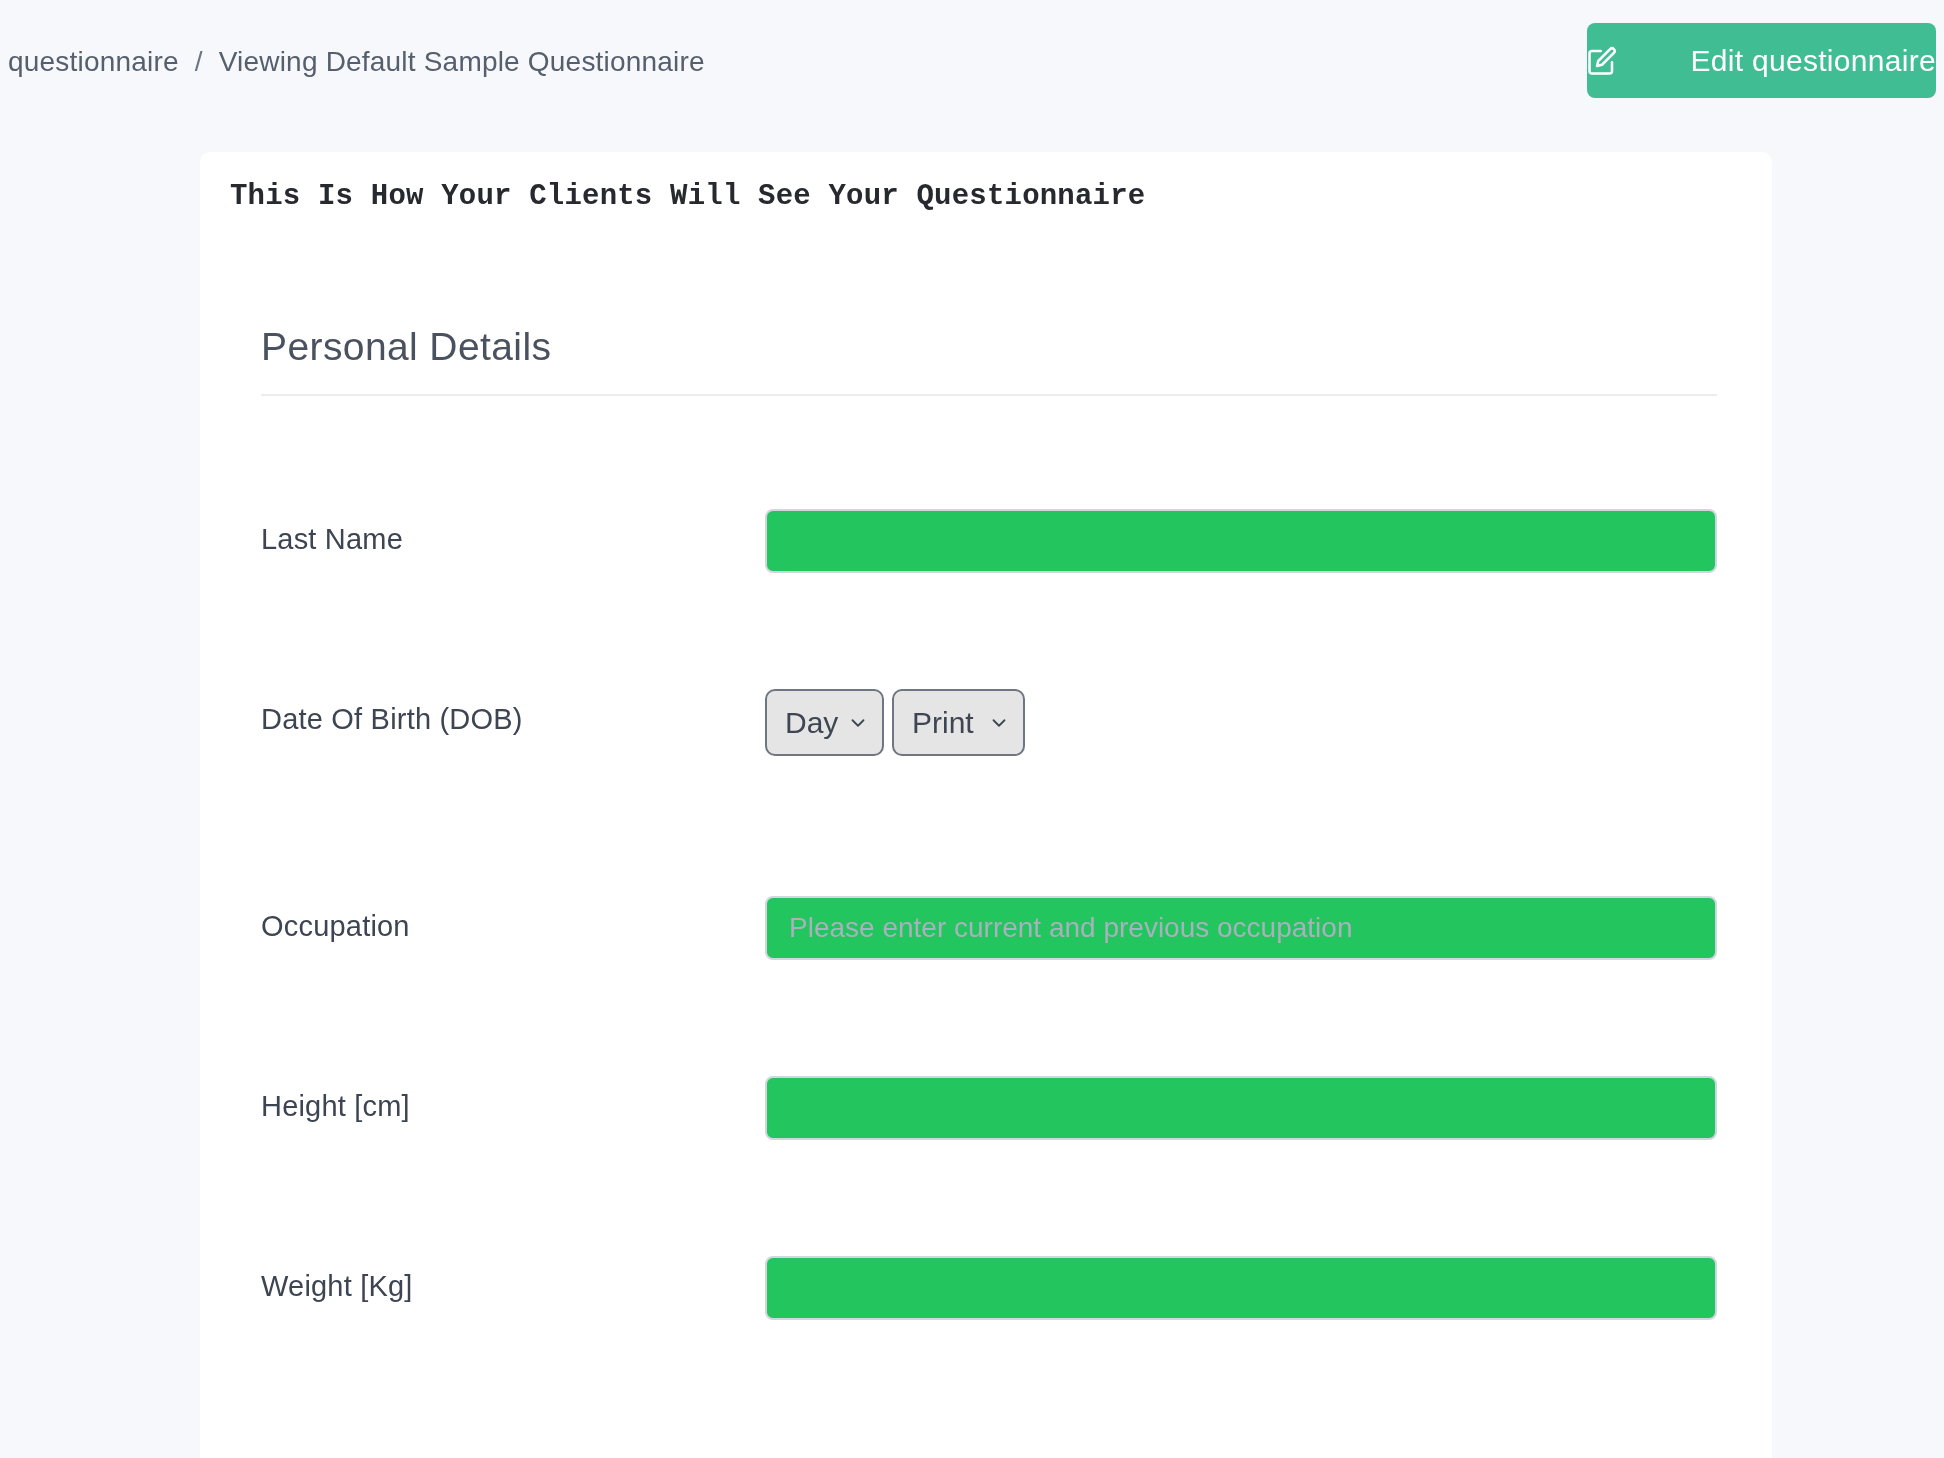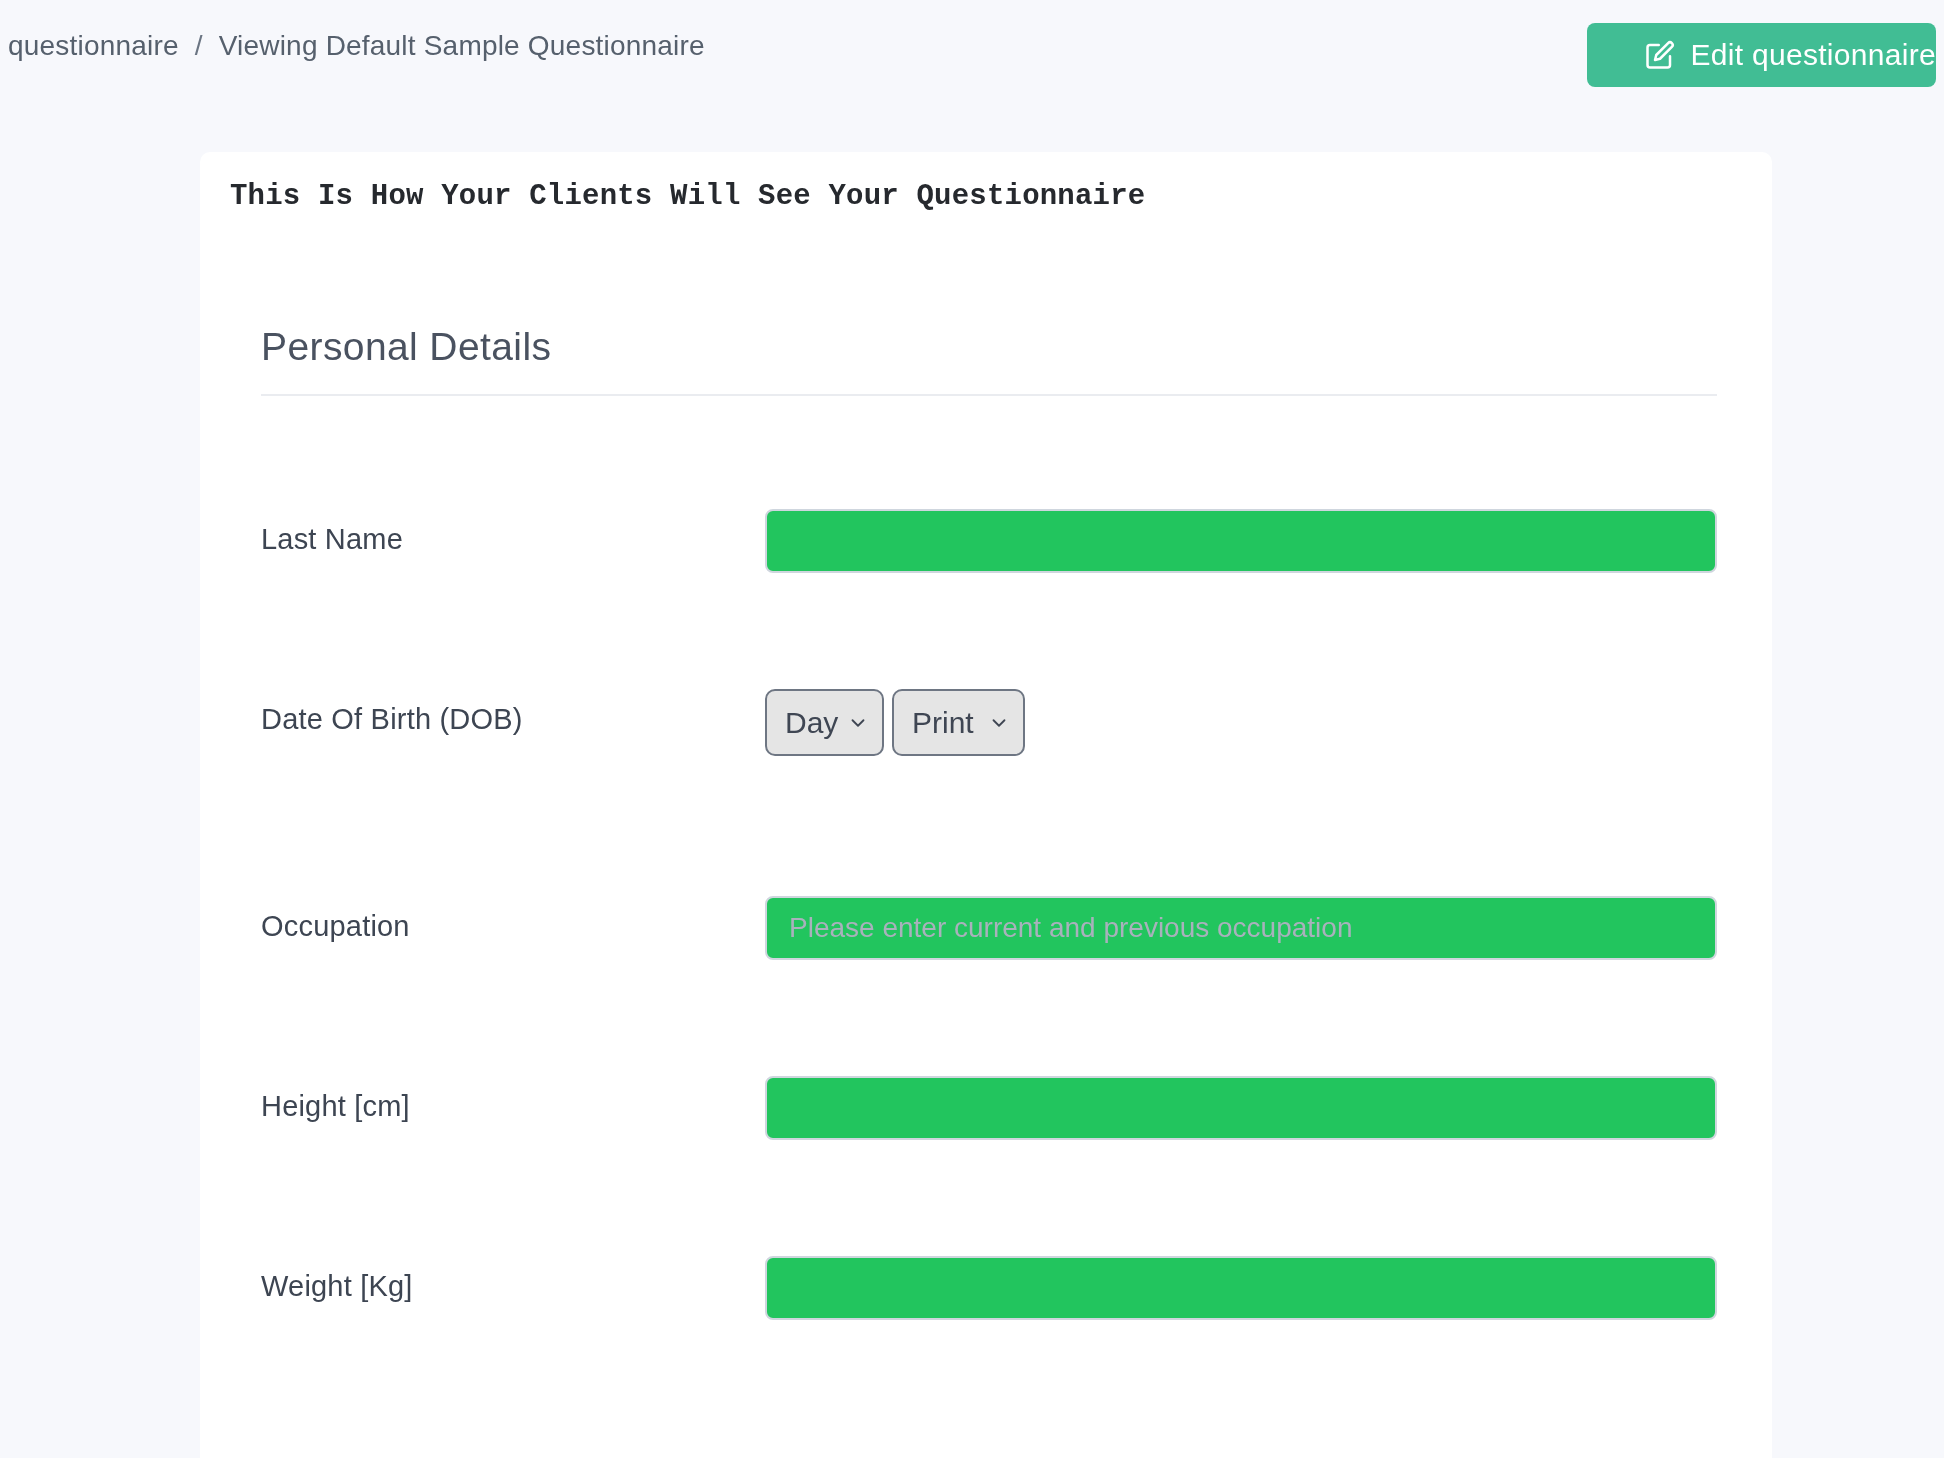--- a/index.html
+++ b/index.html
@@ -7,32 +7,32 @@
   body {
     background: #f7f8fc;
     font-family: "Liberation Sans", sans-serif;
     overflow: hidden;
     position: relative;
   }
 
   
   .topbar { position: relative; height: 92px; }
   .breadcrumb {
-    position: absolute; left: 8px; top: 0; height: 92px;
+    position: absolute; left: 8px; top: 16px; height: 92px;
     display: flex; align-items: center; gap: 16px;
     font-size: 28px; color: #56606d; letter-spacing: 0.2px;
   }
   .crumb-link { cursor: pointer; }
   .crumb-sep { color: #6b7583; }
   .edit-btn {
     position: absolute; top: 23px; right: 8px;
-    height: 64px; width: 349px;
+    height: 75px; width: 349px;
     background: #41bd94; border: none; border-radius: 8px;
     color: #ffffff; font-family: inherit; font-size: 30px;
-    display: flex; align-items: center; justify-content: flex-end; gap: 15px;
+    display: flex; align-items: center; justify-content: space-between; gap: 15px;
     cursor: pointer; letter-spacing: 0.3px;
   }
   .edit-btn svg { width: 30px; height: 30px; flex: none; }
 
   
   .card {
     margin-left: 200px; margin-top: 60px;
     width: 1572px; min-height: 1500px;
     background: #ffffff; border-radius: 10px;
   }

